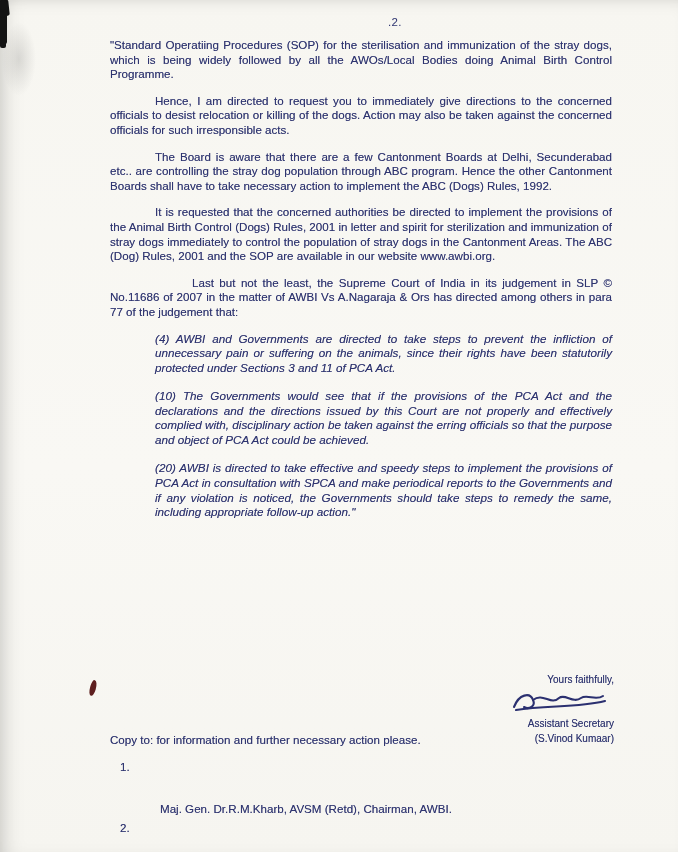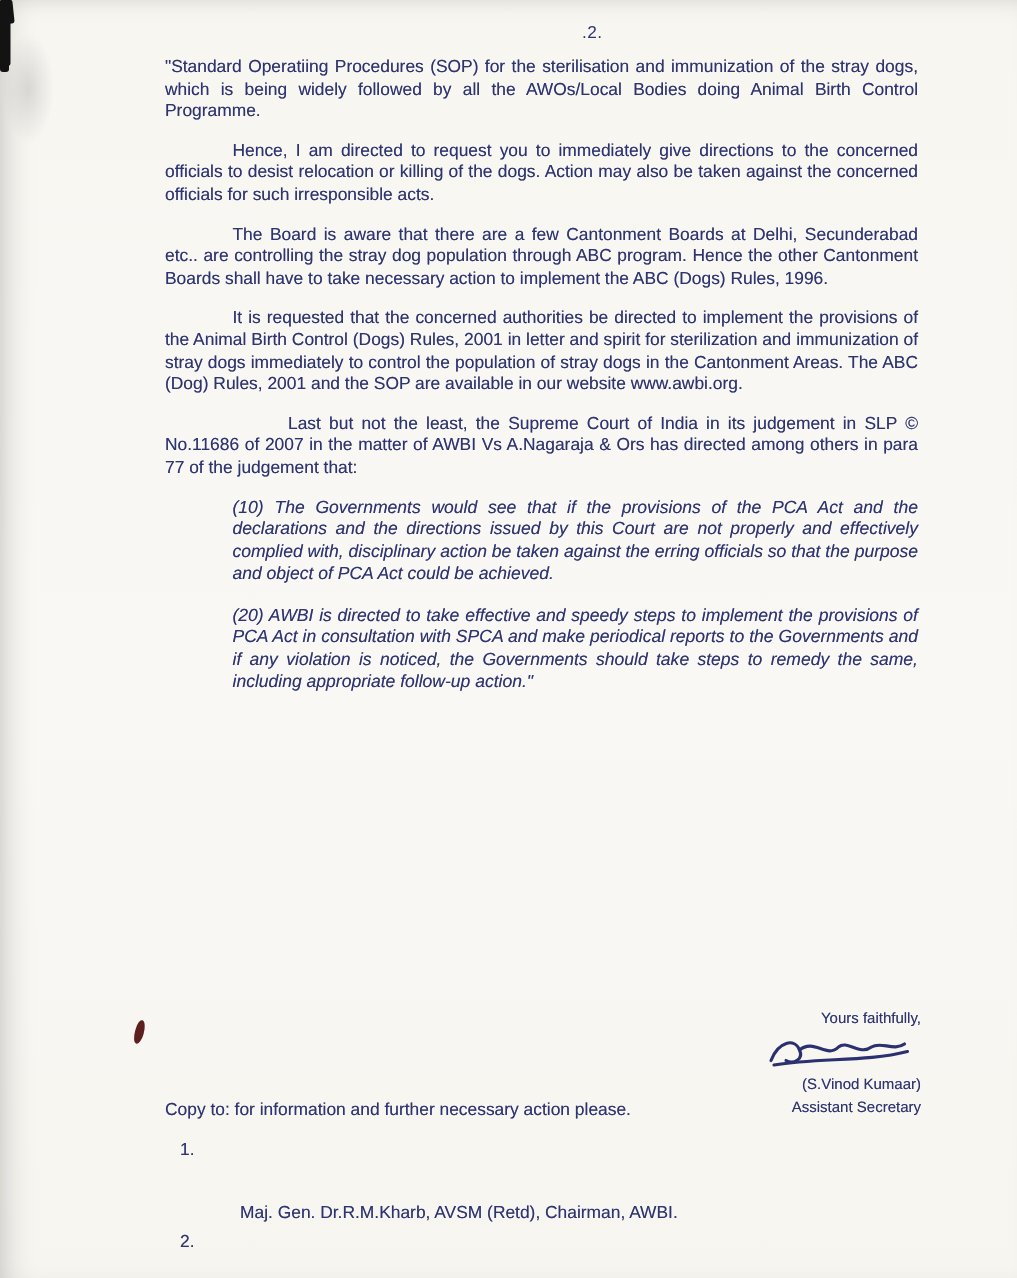--- a/index.html
+++ b/index.html
@@ -106,38 +106,39 @@
   <div class="artifact a6"></div>
   <div class="artifact a7"></div>
   <div class="artifact a8"></div>
   <div class="pen-mark"></div>
 
   <div class="page-number">.2.</div>
 
   <div class="content">
     <p class="para">"Standard Operatiing Procedures (SOP) for the sterilisation and immunization of the stray dogs, which is being widely followed by all the AWOs/Local Bodies doing Animal Birth Control Programme.</p>
     <p class="para indent">Hence, I am directed to request you to immediately give directions to the concerned officials to desist relocation or killing of the dogs. Action may also be taken against the concerned officials for such irresponsible acts.</p>
-    <p class="para indent">The Board is aware that there are a few Cantonment Boards at Delhi, Secunderabad etc.. are controlling the stray dog population through ABC program. Hence the other Cantonment Boards shall have to take necessary action to implement the ABC (Dogs) Rules, 1996.</p>
+    <p class="para indent">The Board is aware that there are a few Cantonment Boards at Delhi, Secunderabad etc.. are controlling the stray dog population through ABC program. Hence the other Cantonment Boards shall have to take necessary action to implement the ABC (Dogs) Rules, 1992.</p>
     <p class="para indent"><span>It is requested that the concerned authorities be directed to implement the provisions of the Animal Birth Control (Dogs) Rules, 2001 in letter and spirit for sterilization and immunization of stray dogs immediately to control the population of stray dogs in the Cantonment Areas. The ABC (Dog) Rules, 2001 and the SOP are available in our website </span><span class="link">www.awbi.org</span><span>.</span></p>
     <p class="para indent-lg">Last but not the least, the Supreme Court of India in its judgement in SLP © No.11686 of 2007 in the matter of AWBI Vs A.Nagaraja &amp; Ors has directed among others in para 77 of the judgement that:</p>
+    <p class="quote">(4) AWBI and Governments are directed to take steps to prevent the infliction of unnecessary pain or suffering on the animals, since their rights have been statutorily protected under Sections 3 and 11 of PCA Act.</p>
     <p class="quote">(10) The Governments would see that if the provisions of the PCA Act and the declarations and the directions issued by this Court are not properly and effectively complied with, disciplinary action be taken against the erring officials so that the purpose and object of PCA Act could be achieved.</p>
     <p class="quote">(20) AWBI is directed to take effective and speedy steps to implement the provisions of PCA Act in consultation with SPCA and make periodical reports to the Governments and if any violation is noticed, the Governments should take steps to remedy the same, including appropriate follow-up action."</p>
   </div>
 
   <div class="signature-block">
     <div>Yours faithfully,</div>
     <svg class="signature-svg" width="104" height="28" viewBox="0 0 104 28">
       <g fill="none" stroke="#2b3070" stroke-width="2.1" stroke-linecap="round">
         <path d="M8 19 C13 6 24 4 27 12 C30 18 23 22 18 19"></path>
         <path d="M27 12 C37 4 45 18 53 10 C59 5 67 16 75 10 C81 6 90 13 97 8"></path>
         <path d="M10 22 C40 17 72 20 99 13"></path>
       </g>
     </svg>
+    <div>Assistant Secretary</div>
     <div>(S.Vinod Kumaar)</div>
-    <div>Assistant Secretary</div>
   </div>
 
   <div class="copy-block">
     <div class="copy-heading">Copy to: for information and further necessary action please.</div>
     <div class="copy-item">
       <span class="num">1.</span>
       <span class="txt">Maj. Gen. Dr.R.M.Kharb, AVSM (Retd), Chairman, AWBI.</span>
     </div>
     <div class="copy-item">
       <span class="num">2.</span>

